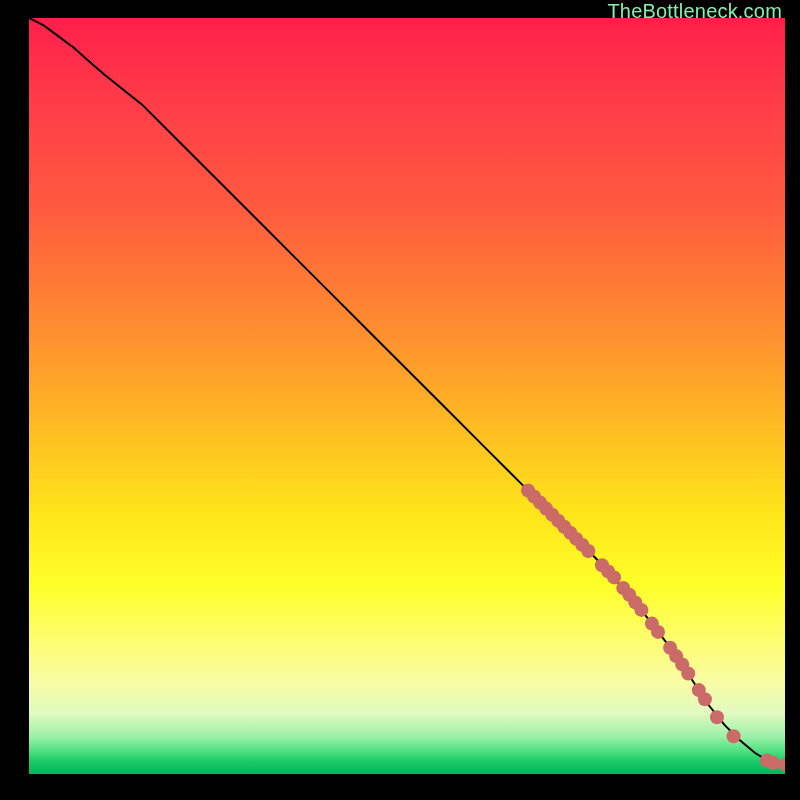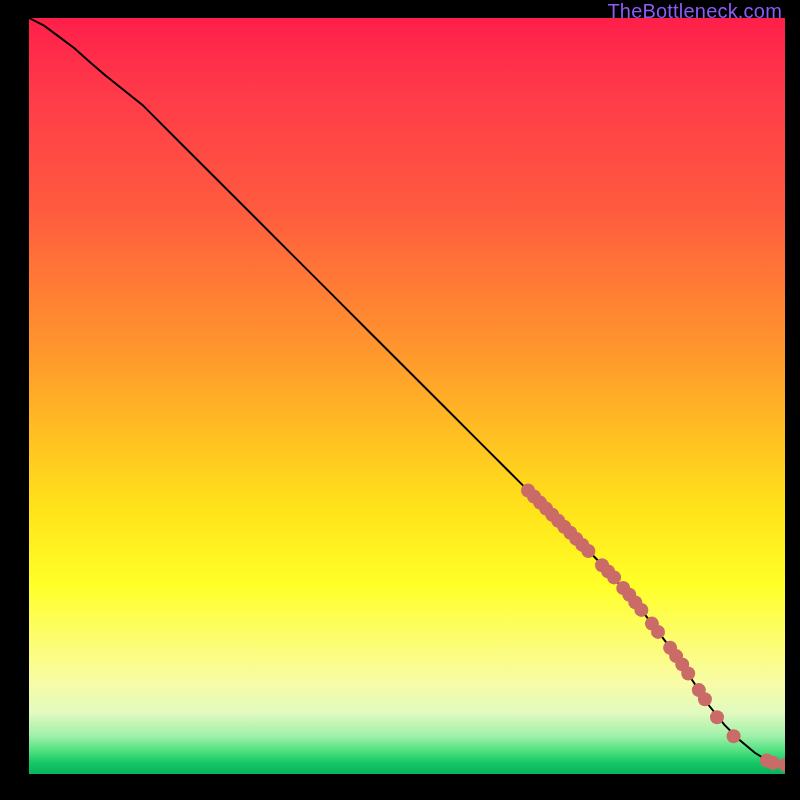--- a/index.html
+++ b/index.html
@@ -48,21 +48,21 @@
     left: 0;
     top: 0;
     width: 756px;
     height: 756px;
     pointer-events: none;
   }
   .watermark {
     position: absolute;
     right: 18px;
     top: 0px;
-    color: #8b5cf6;
+    color: #86efac;
     font-size: 20px;
     font-weight: 500;
     letter-spacing: 0.2px;
   }
 </style>
 </head>
 <body>
 
 <div class="stage">
 

